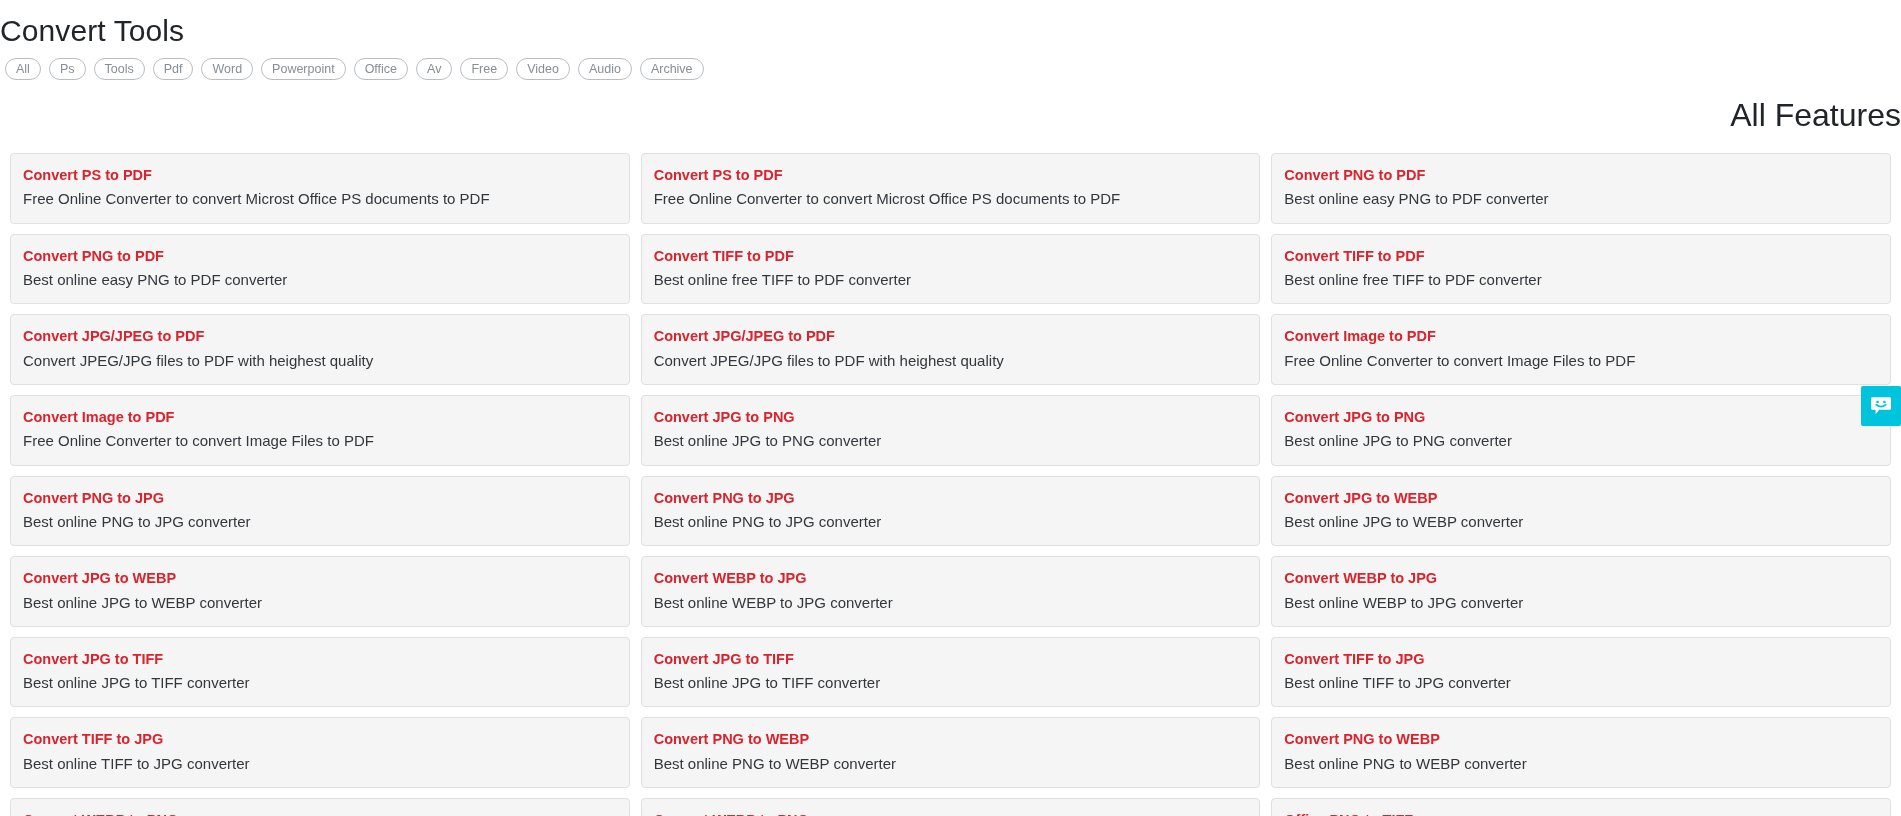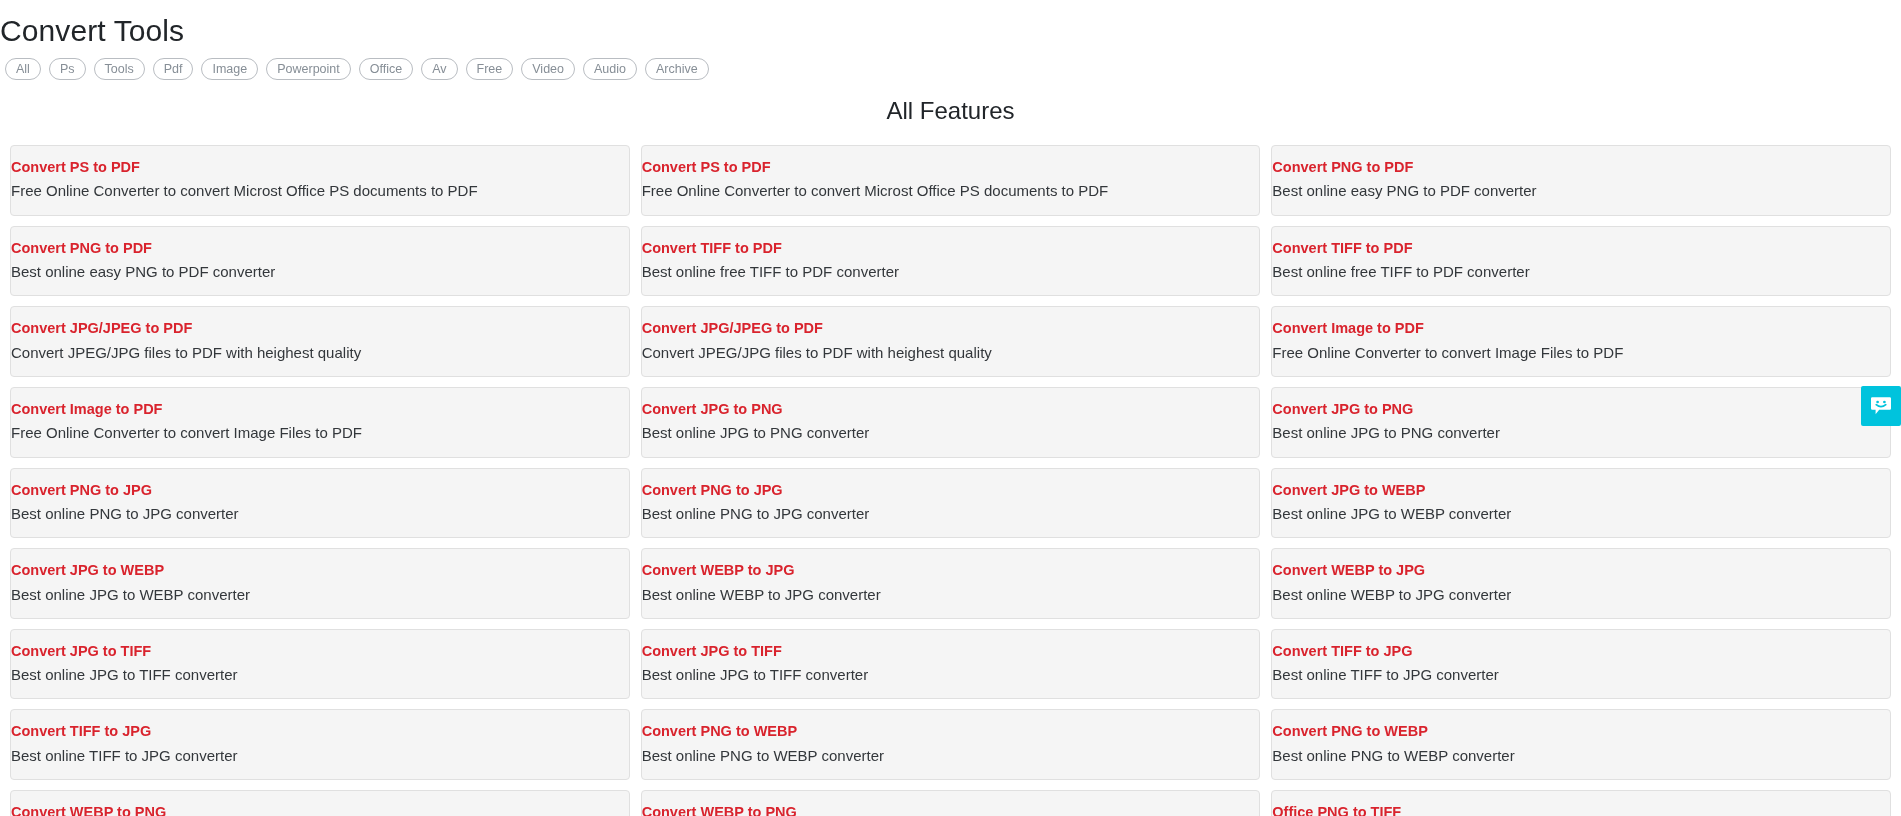--- a/index.html
+++ b/index.html
@@ -43,42 +43,42 @@
     color: #868e96;
     font-size: 12.5px;
     line-height: 1;
     white-space: nowrap;
     cursor: pointer;
     user-select: none;
   }
 
   
   .section-title {
-    text-align: center;
-    font-size: 24px;
+    text-align: right;
+    font-size: 32px;
     font-weight: 400;
     color: #212529;
     line-height: 1;
     margin-top: 19px;
   }
 
   
   .grid {
     margin-top: 22px;
     padding: 0 10px;
     display: grid;
     grid-template-columns: repeat(3, 1fr);
     column-gap: 11px;
     row-gap: 10px;
   }
   .card {
     background: #f5f5f5;
     border: 1px solid #e0e0e0;
     border-radius: 4px;
-    padding: 13px 11px 13px 0;
+    padding: 13px 11px 13px 12px;
     min-height: 56px;
     cursor: pointer;
     text-decoration: none;
     display: block;
   }
   .card-title {
     display: block;
     color: #d9232d;
     font-size: 14.5px;
     font-weight: bold;
@@ -124,21 +124,21 @@
     <div class="pill">
       <span>Ps</span>
     </div>
     <div class="pill">
       <span>Tools</span>
     </div>
     <div class="pill">
       <span>Pdf</span>
     </div>
     <div class="pill">
-      <span>Image</span>
+      <span>Word</span>
     </div>
     <div class="pill">
       <span>Powerpoint</span>
     </div>
     <div class="pill">
       <span>Office</span>
     </div>
     <div class="pill">
       <span>Av</span>
     </div>

